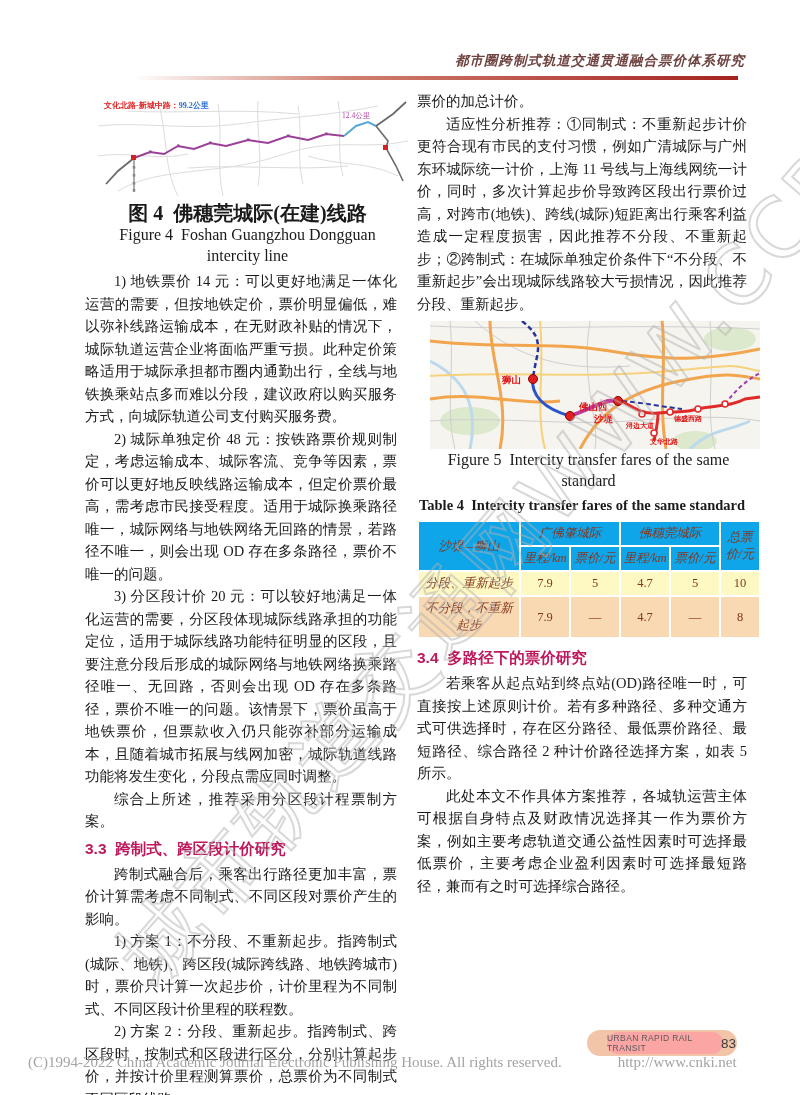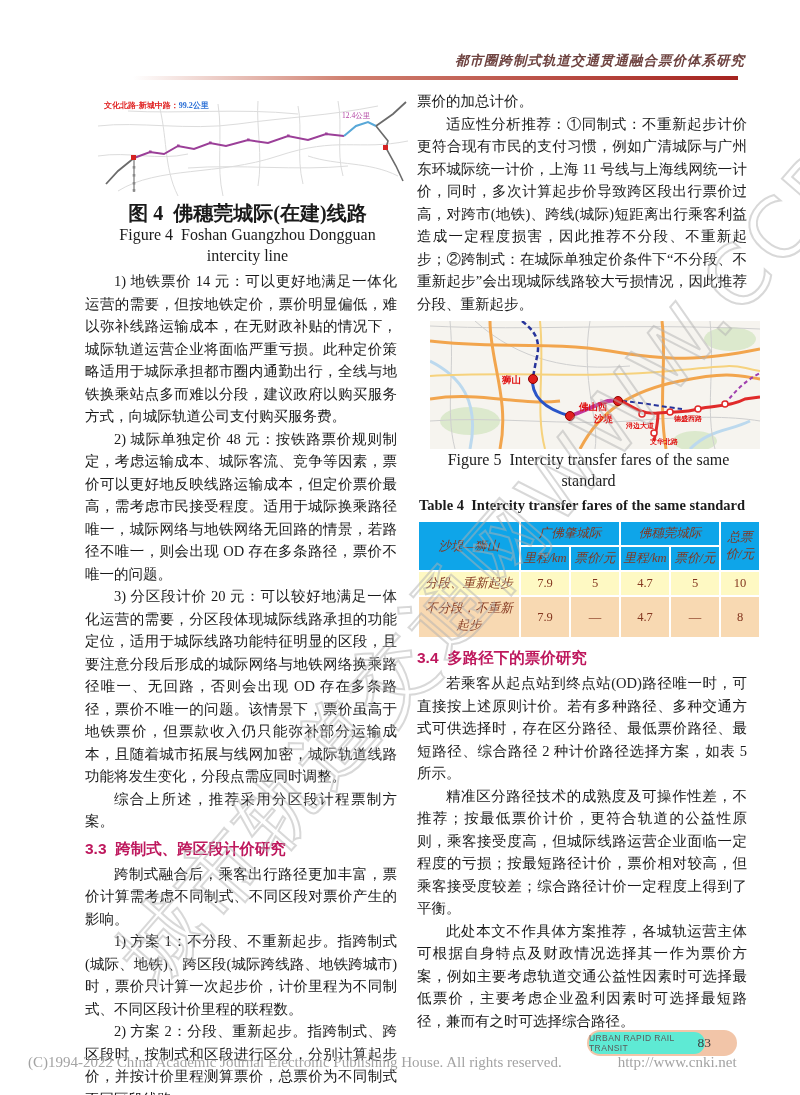--- a/index.html
+++ b/index.html
@@ -36,26 +36,26 @@
   table.t4 .r1 td{background:#f8d9b2;}
   table.t4 td.lbl{font-style:italic;}
   
   .watermark{position:absolute;left:95px;top:935px;transform:rotate(-49deg);transform-origin:0 0;
         font-family:"DejaVu Sans","Liberation Sans",sans-serif;font-size:82px;letter-spacing:5px;
         color:transparent;-webkit-text-stroke:2px rgba(178,178,178,0.5);white-space:nowrap;
         pointer-events:none;z-index:9;}
   
   .footer-pill{position:absolute;left:587px;top:1030px;width:150px;height:26px;background:#f2c5a8;
         border-radius:13px;z-index:3;}
-  .footer-pill .inner{position:absolute;left:2px;top:2px;width:116px;height:22px;background:#5eead4;
+  .footer-pill .inner{position:absolute;left:20px;top:2px;width:116px;height:22px;background:#fca5a5;
         border-radius:11px;display:flex;align-items:center;justify-content:center;}
   .footer-pill .inner span{font-family:"Liberation Sans","DejaVu Sans",sans-serif;font-size:8.5px;
         color:#5a5a5a;letter-spacing:0.4px;}
-  .footer-pill .pageno{position:absolute;right:26px;top:0;height:26px;display:flex;align-items:center;
-        font-family:Liberation Serif, serif;font-size:13.5px;color:#3c3c3c;}
+  .footer-pill .pageno{position:absolute;right:1px;top:0;height:26px;display:flex;align-items:center;
+        font-family:Liberation Sans, sans-serif;font-size:13.5px;color:#3c3c3c;}
   .copyright{position:absolute;left:28px;top:1054px;font-size:15px;color:#a3a3a3;white-space:nowrap;}
   .copyright .url{margin-left:56px;}
   
   .fig-label-red{font-weight:bold;}
 </style>
 </head>
 <body>
 
 <div class="page">
 
@@ -231,21 +231,20 @@
         <td>—</td>
         <td>4.7</td>
         <td>—</td>
         <td>8</td>
       </tr>
     </tbody>
       </table>
 
     <h3 class="sec-heading">3.4&nbsp;&nbsp;多路径下的票价研究</h3>
     <p class="body indent">若乘客从起点站到终点站(OD)路径唯一时，可直接按上述原则计价。若有多种路径、多种交通方式可供选择时，存在区分路径、最低票价路径、最短路径、综合路径 2 种计价路径选择方案，如表 5 所示。</p>
-    <p class="body indent">精准区分路径技术的成熟度及可操作性差，不推荐；按最低票价计价，更符合轨道的公益性原则，乘客接受度高，但城际线路运营企业面临一定程度的亏损；按最短路径计价，票价相对较高，但乘客接受度较差；综合路径计价一定程度上得到了平衡。</p>
     <p class="body indent">此处本文不作具体方案推荐，各城轨运营主体可根据自身特点及财政情况选择其一作为票价方案，例如主要考虑轨道交通公益性因素时可选择最低票价，主要考虑企业盈利因素时可选择最短路径，兼而有之时可选择综合路径。</p>
   </div>
 
   <div class="footer-pill">
     <div class="inner">
       <span>URBAN RAPID RAIL TRANSIT</span>
     </div>
     <div class="pageno">83</div>
   </div>
 

